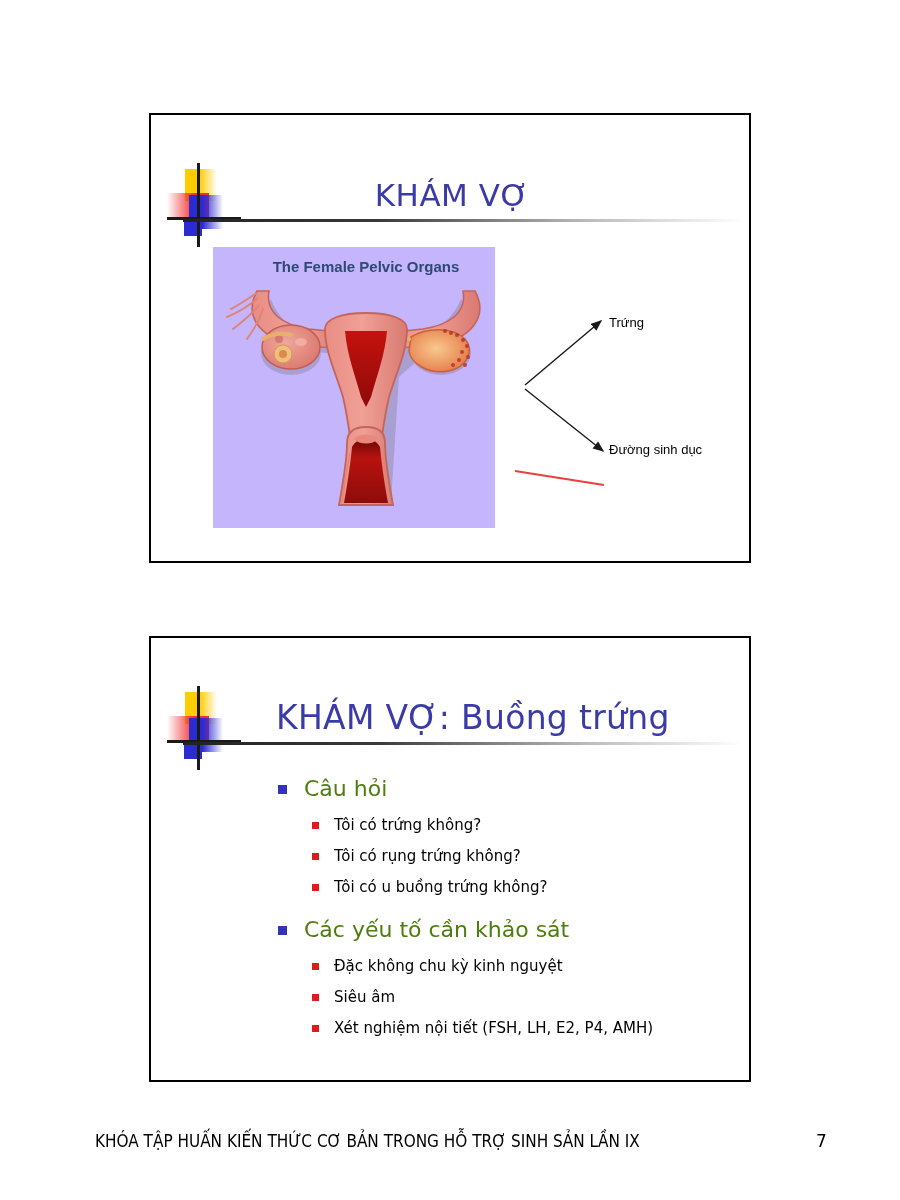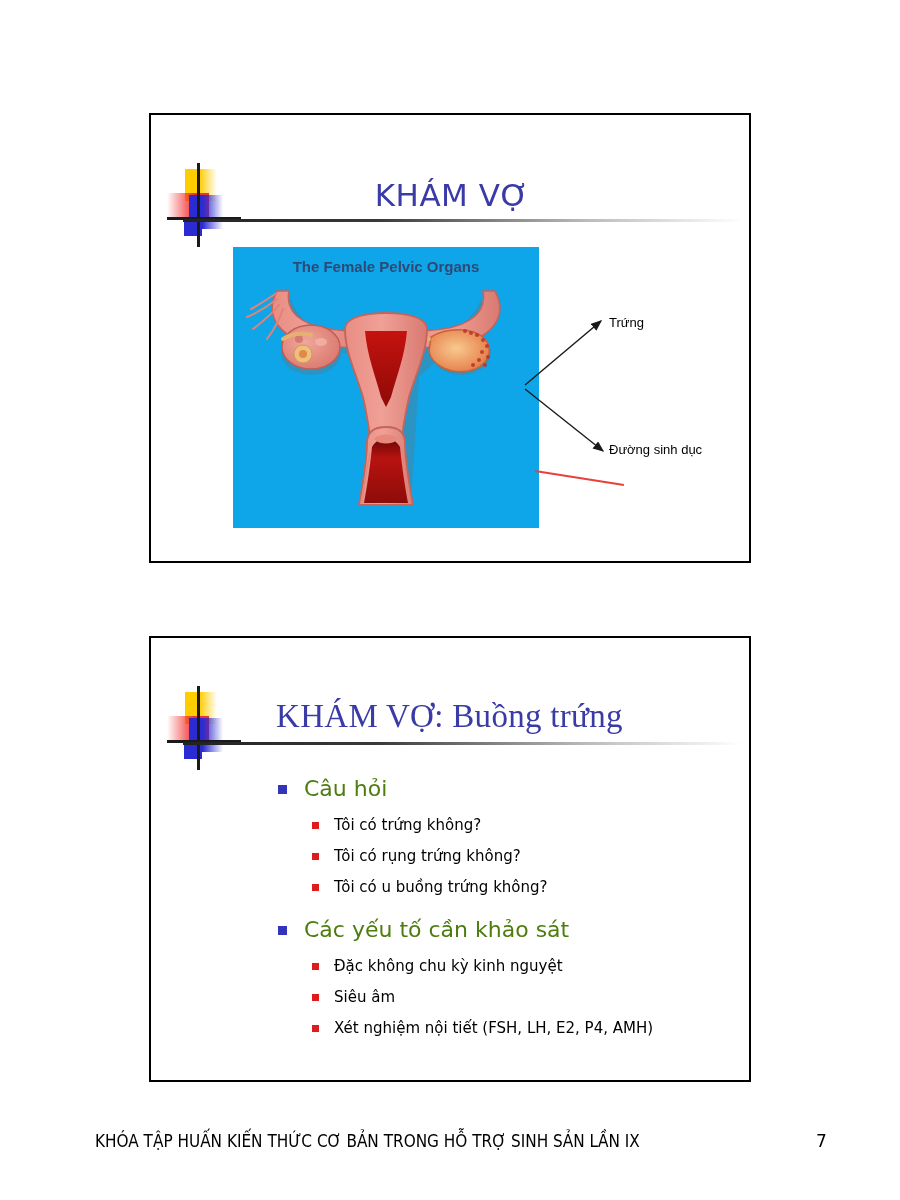--- a/index.html
+++ b/index.html
@@ -88,30 +88,29 @@
     letter-spacing: 0.5px;
   }
   #slide-1 .title-rule { left: 32px; top: 104px; width: 560px; }
 
   
   #slide-2 .logo { left: 16px; top: 48px; }
   #slide-2 .slide-title {
     left: 125px; top: 60px;
     font-size: 33px;
     letter-spacing: 0.3px;
-    font-family: Liberation Serif, serif;
   }
   #slide-2 .title-rule { left: 32px; top: 104px; width: 560px; }
 
   
   .figure-wrap {
     position: absolute;
-    left: 82px; top: 132px;
-    width: 306px; height: 281px;
-    background: #0ea5e9;
+    left: 62px; top: 132px;
+    width: 282px; height: 281px;
+    background: #c4b5fd;
   }
   .figure-caption {
     position: absolute;
     left: 0; top: 11px;
     width: 306px;
     text-align: center;
     color: #2E4A74;
     font-size: 15px;
     font-family: "Liberation Sans", sans-serif;
     font-weight: bold;

